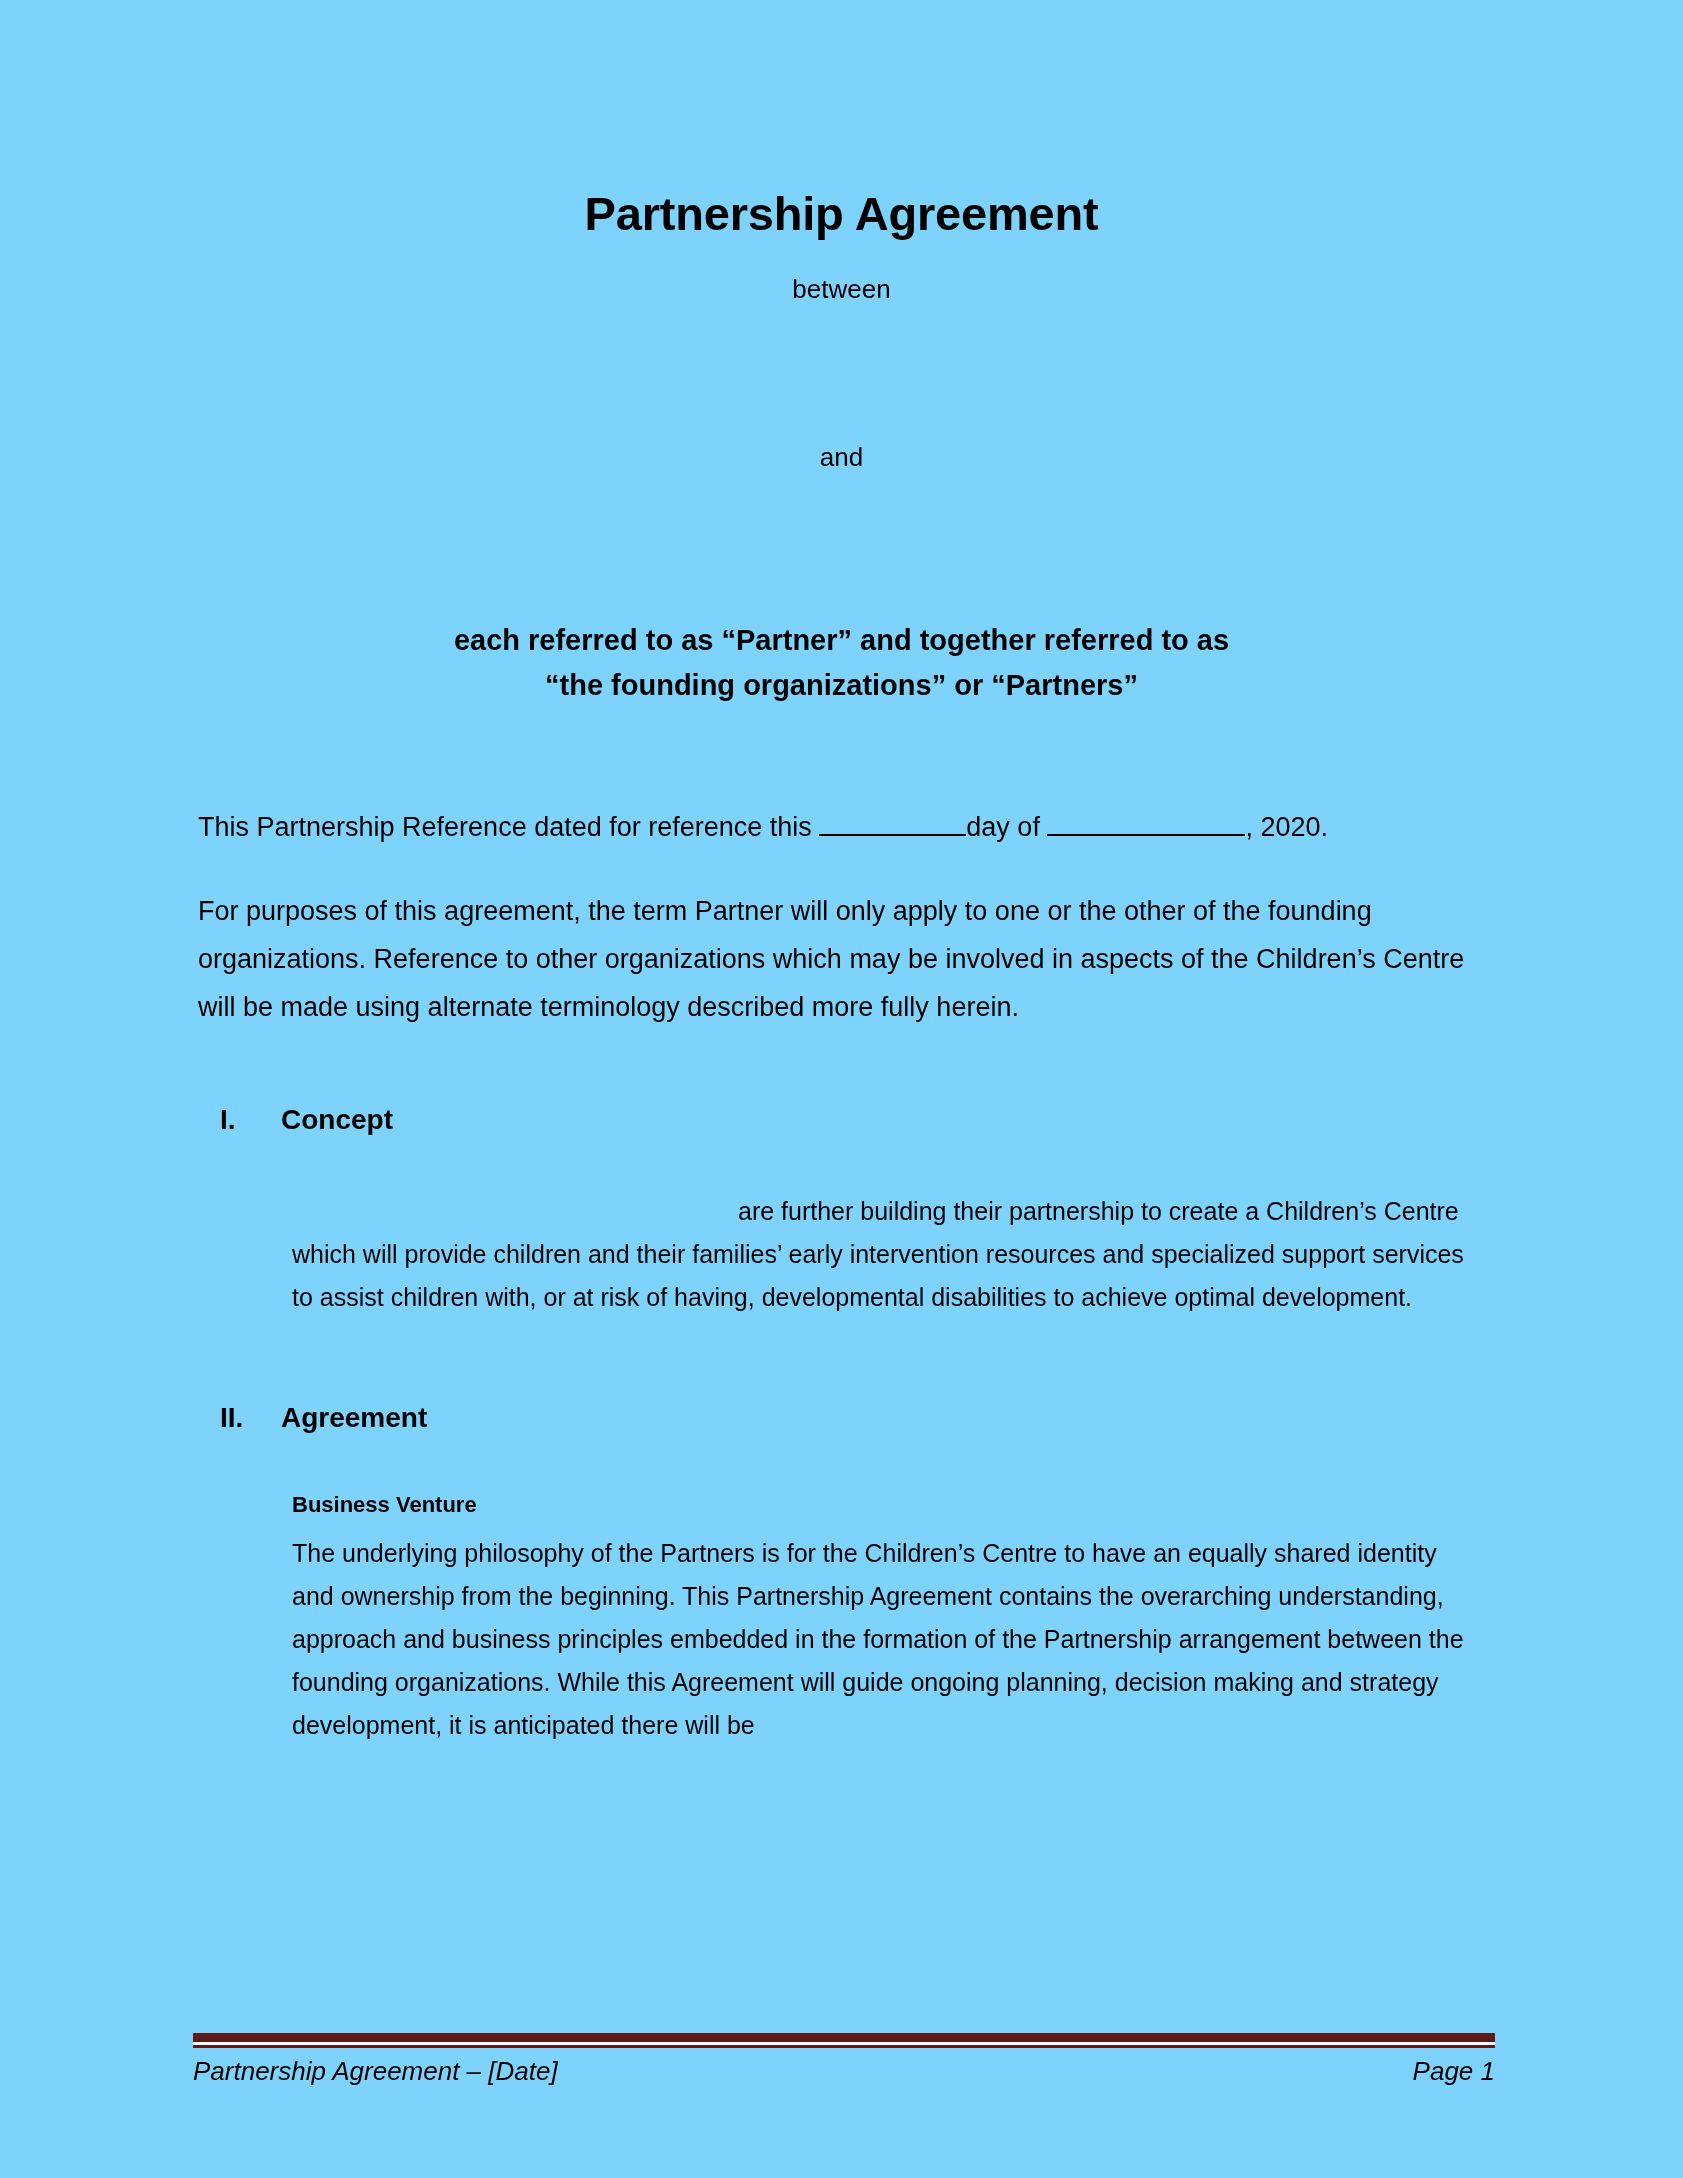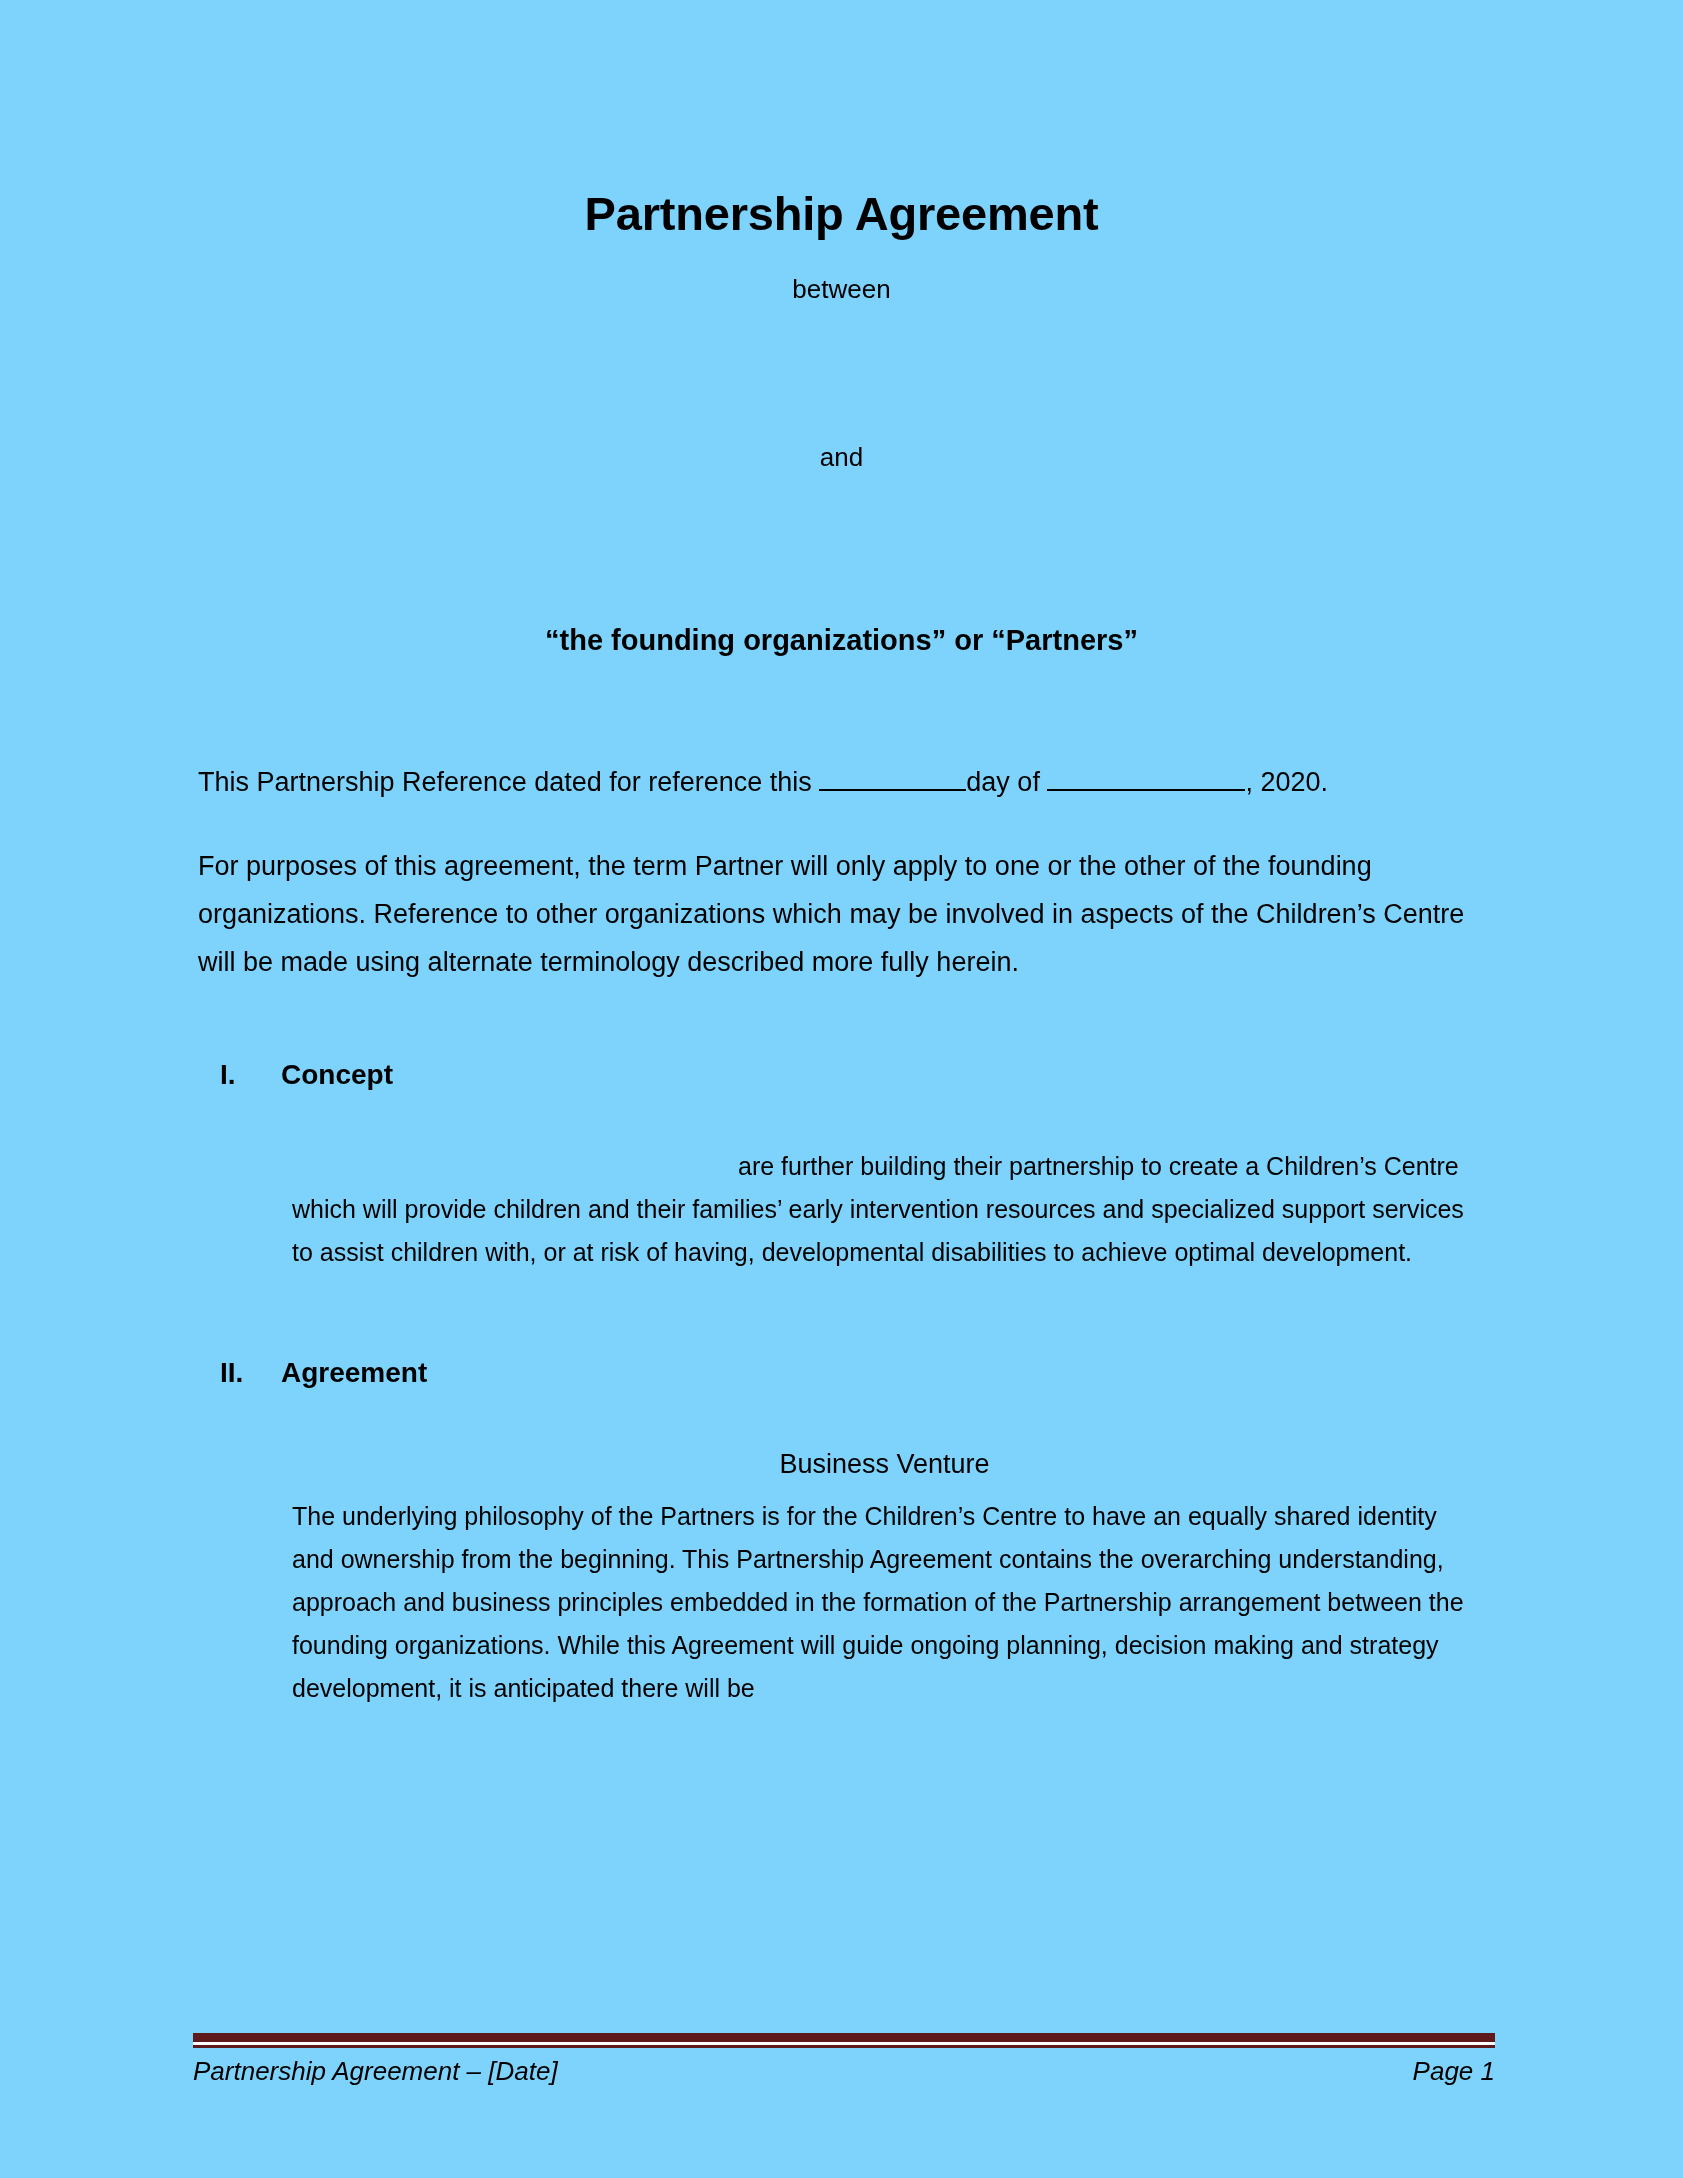--- a/index.html
+++ b/index.html
@@ -78,24 +78,23 @@
     flex: 0 0 61px;
   }
   .section-body {
     padding-left: 284px;
     padding-right: 198px;
     font-size: 25px;
     line-height: 1.72;
   }
   .section-body p { margin: 8px; }
   .sub-head {
-    font-weight: normal;
-    font-size: 27px;
+    font-weight: bold;
+    font-size: 22px;
     margin: 0;
-    text-align: center;
   }
   .lead-blank {
     display: inline-block;
     width: 446px;
   }
 
   
   .footer {
     position: absolute;
     left: 193px;
@@ -137,20 +136,21 @@
   <div class="spacer-blank-party-1">
     <p class="center-bold"></p>
   </div>
 
   <p class="center-bold">and</p>
 
   <div class="spacer-blank-party-2">
     <p class="center-bold"></p>
   </div>
 
+  <p class="party-line">each referred to as “Partner” and together referred to as</p>
   <p class="party-line">“the founding organizations” or “Partners”</p>
 
   <div style="height:95px"></div>
 
   <div class="body-wrap">
     <p class="body-par"><span>This Partnership Reference dated for reference this </span><span class="blank-fill fill-short"></span><span>day of </span><span class="blank-fill fill-long"></span><span>, 2020.</span></p>
 
     <div style="height:36px"></div>
 
     <p class="body-par">For purposes of this agreement, the term Partner will only apply to one or the other of the founding organizations.  Reference to other organizations which may be involved in aspects of the Children’s Centre will be made using alternate terminology described more fully herein.</p>

